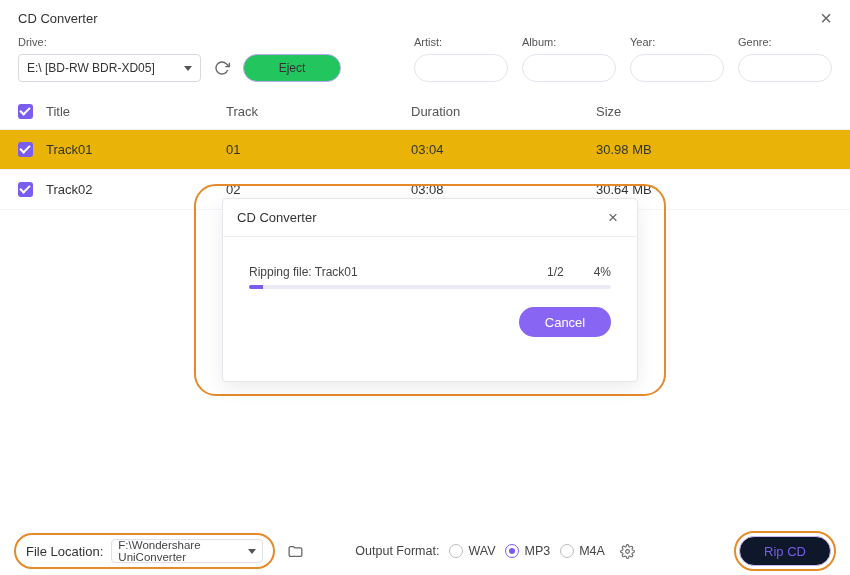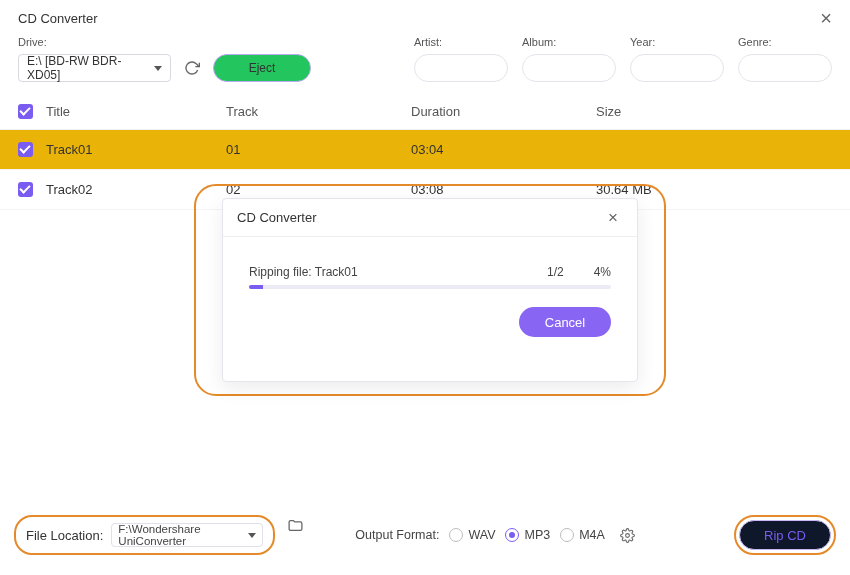--- a/index.html
+++ b/index.html
@@ -6,21 +6,21 @@
   body { width: 850px; height: 575px; background: #fff; color: #333; position: relative; overflow: hidden; font-size: 13px; }
 
   .titlebar { display: flex; align-items: center; justify-content: space-between; padding: 8px 14px 4px 18px; }
   .titlebar .title { font-size: 13px; color: #333; }
   .close-x { font-size: 20px; color: #666; cursor: pointer; line-height: 1; width: 20px; text-align: center; }
 
   .meta-row { display: flex; align-items: flex-start; padding: 4px 18px 0 18px; gap: 10px; }
   .drive-block { display: flex; flex-direction: column; gap: 6px; }
   .label-sm { font-size: 11px; color: #555; }
   .drive-line { display: flex; align-items: center; gap: 8px; }
-  .drive-select { width: 153px; height: 28px; border: 1px solid #d8d8e0; border-radius: 4px; background: #fff; padding: 0 24px 0 8px; font-size: 12px; color: #333; position: relative; display: flex; align-items: center; }
+  .drive-select { width: 183px; height: 28px; border: 1px solid #d8d8e0; border-radius: 4px; background: #fff; padding: 0 24px 0 8px; font-size: 12px; color: #333; position: relative; display: flex; align-items: center; }
   .drive-select::after { content: ""; position: absolute; right: 8px; top: 11px; width: 0; height: 0; border-left: 4px solid transparent; border-right: 4px solid transparent; border-top: 5px solid #555; }
   .icon-btn { width: 26px; height: 26px; display: flex; align-items: center; justify-content: center; color: #666; cursor: pointer; }
   .eject-btn { width: 98px; height: 28px; border: 1px solid #b9a8f2; border-radius: 14px; background: #22c55e; color: #333; font-size: 12px; display: flex; align-items: center; justify-content: center; cursor: pointer; }
 
   .meta-fields { display: flex; gap: 14px; margin-left: auto; }
   .field { display: flex; flex-direction: column; gap: 6px; }
   .field .pill-input { width: 94px; height: 28px; border: 1px solid #e4e4ec; border-radius: 14px; background: #fff; }
   .field.album .pill-input, .field.genre .pill-input { width: 94px; }
   .field.year .pill-input { width: 94px; }
 
@@ -46,21 +46,21 @@
   .modal-head .mtitle { font-size: 13px; color: #333; }
   .modal-body { padding: 28px 26px 10px 26px; }
   .rip-line { display: flex; align-items: center; font-size: 12px; color: #444; }
   .rip-file { flex: 1; }
   .rip-count { margin-right: 30px; }
   .progress { height: 4px; background: #eceaf5; border-radius: 2px; margin-top: 6px; position: relative; overflow: hidden; }
   .progress .bar { position: absolute; left: 0; top: 0; bottom: 0; width: 4%; background: #7b5cf0; }
   .modal-foot { display: flex; justify-content: flex-end; padding: 8px 26px 14px 26px; }
   .cancel-btn { width: 92px; height: 30px; border-radius: 15px; background: #8865f3; color: #fff; font-size: 13px; display: flex; align-items: center; justify-content: center; cursor: pointer; border: none; }
 
-  .footer { position: absolute; left: 0; right: 0; bottom: 20px; display: flex; padding: 0 14px; gap: 10px; }
+  .footer { position: absolute; left: 0; right: 0; bottom: 4px; display: flex; align-items: center; padding: 0 14px; gap: 10px; }
   .file-loc-wrap { display: flex; align-items: center; gap: 8px; border: 2px solid #e58a2a; border-radius: 18px; padding: 4px 10px 4px 10px; }
   .file-loc-input { width: 152px; height: 24px; border: 1px solid #e0e0e8; border-radius: 4px; padding: 0 22px 0 6px; font-size: 11.5px; color: #444; position: relative; display: flex; align-items: center; }
   .file-loc-input::after { content: ""; position: absolute; right: 6px; top: 9px; width: 0; height: 0; border-left: 4px solid transparent; border-right: 4px solid transparent; border-top: 5px solid #555; }
   .folder-icon { width: 20px; height: 20px; display: flex; align-items: center; justify-content: center; color: #666; }
 
   .output-block { display: flex; align-items: center; gap: 10px; margin-left: 40px; font-size: 12.5px; color: #444; }
   .radio { display: flex; align-items: center; gap: 5px; cursor: pointer; }
   .radio .dot { width: 14px; height: 14px; border: 1.5px solid #bdbdbf; border-radius: 50%; display: inline-block; position: relative; }
   .radio.selected .dot { border-color: #7b5cf0; }
   .radio.selected .dot::after { content: ""; position: absolute; left: 2.5px; top: 2.5px; width: 6px; height: 6px; background: #7b5cf0; border-radius: 50%; }
@@ -126,20 +126,21 @@
   <div class="col-size th">Size</div>
 </div>
 
 <div class="row alt">
   <div class="col-check">
       <span class="checkbox"></span>
     </div>
   <div class="col-title">Track01</div>
   <div class="col-track">01</div>
   <div class="col-duration">03:04</div>
+  <div class="col-size">30.98 MB</div>
 </div>
 <div class="row">
   <div class="col-check">
       <span class="checkbox"></span>
     </div>
   <div class="col-title">Track02</div>
   <div class="col-track">02</div>
   <div class="col-duration">03:08</div>
   <div class="col-size">30.64 MB</div>
 </div>

